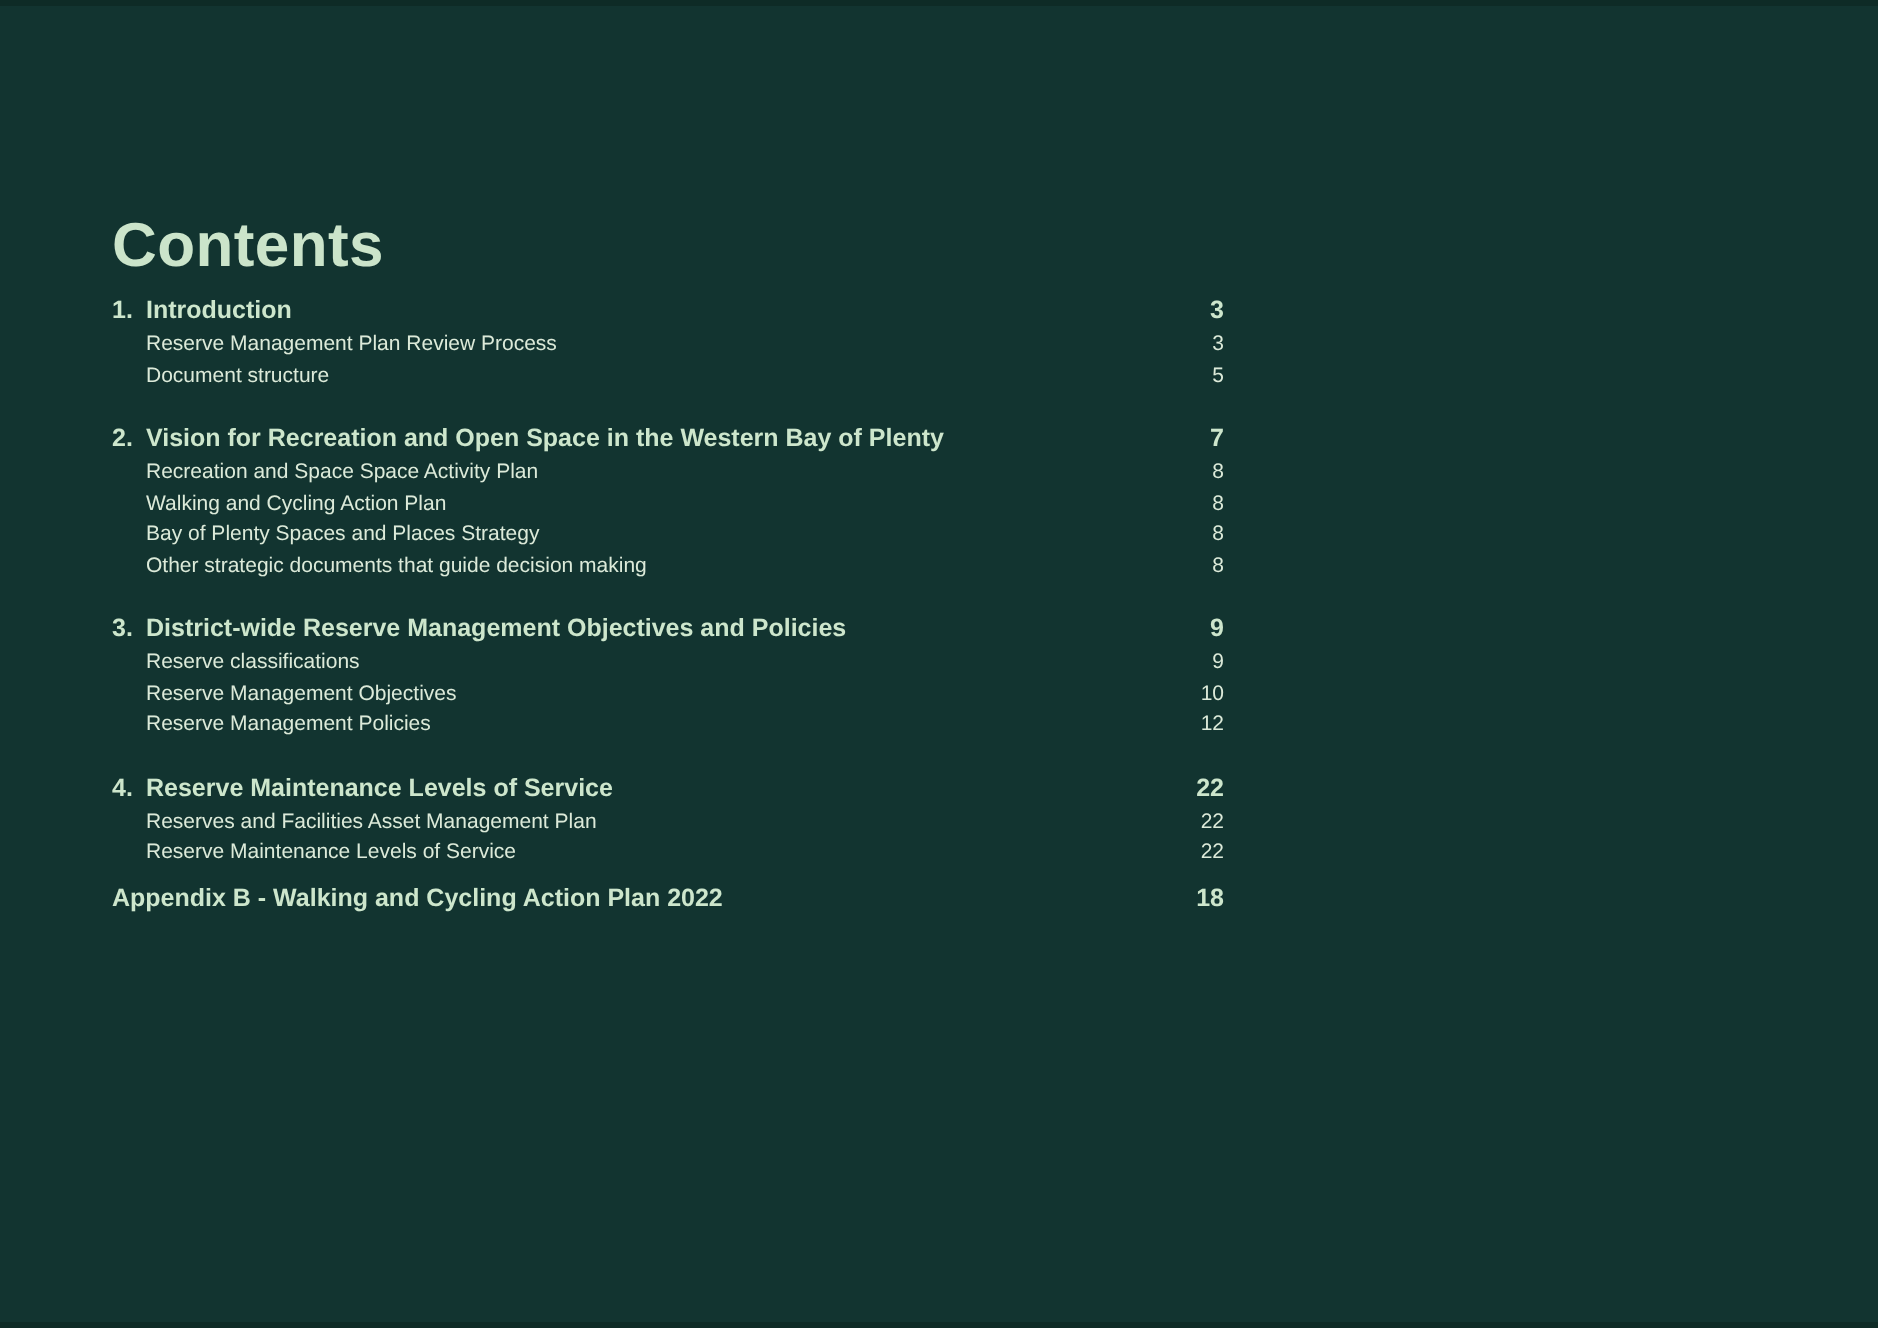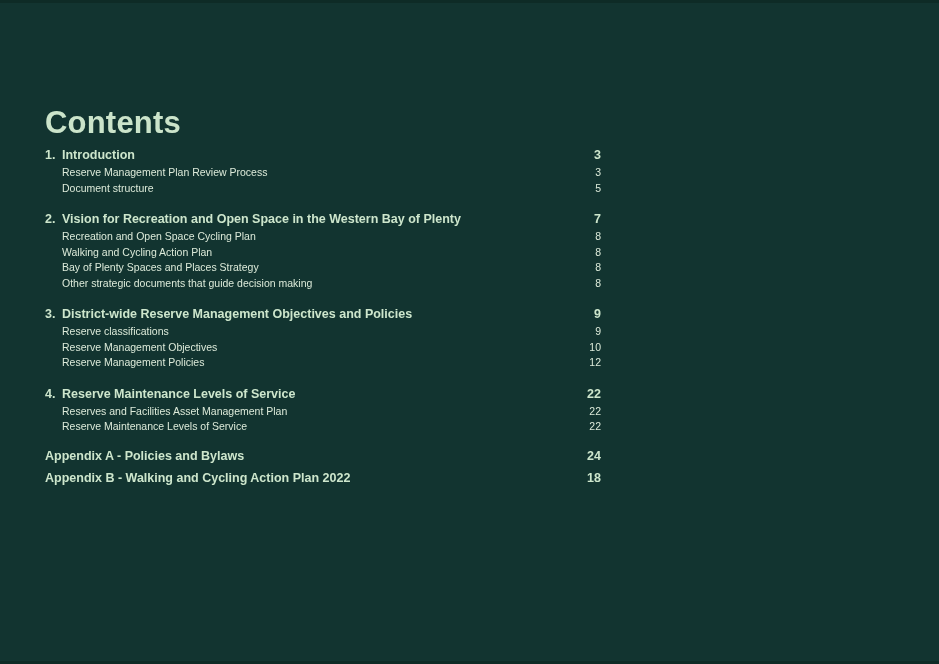--- a/index.html
+++ b/index.html
@@ -13,21 +13,21 @@
     height: 664px;
     background: #123430;
     overflow: hidden;
   }
   .edge { position: absolute; left: 0; width: 100%; height: 3px; background: #0e2b26; }
   .edge.top { top: 0; }
   .edge.bottom { bottom: 0; }
 
   .toc {
     position: absolute;
-    left: 45px;
+    left: 56px;
     top: 104px;
     width: 556px;
   }
   .doc-title {
     margin: 0;
     font-size: 31px;
     line-height: 38px;
     font-weight: bold;
     letter-spacing: 0.2px;
     color: #cbe4ca;
@@ -94,21 +94,21 @@
       <span class="label">Document structure</span>
       <span class="pg">5</span>
     </div>
 
     <div class="sec-row">
       <span class="num">2.</span>
       <span class="label">Vision for Recreation and Open Space in the Western Bay of Plenty</span>
       <span class="pg">7</span>
     </div>
     <div class="sub-row first">
-      <span class="label">Recreation and Open Space Cycling Plan</span>
+      <span class="label">Recreation and Space Space Activity Plan</span>
       <span class="pg">8</span>
     </div>
     <div class="sub-row">
       <span class="label">Walking and Cycling Action Plan</span>
       <span class="pg">8</span>
     </div>
     <div class="sub-row">
       <span class="label">Bay of Plenty Spaces and Places Strategy</span>
       <span class="pg">8</span>
     </div>
@@ -142,24 +142,20 @@
     </div>
     <div class="sub-row first">
       <span class="label">Reserves and Facilities Asset Management Plan</span>
       <span class="pg">22</span>
     </div>
     <div class="sub-row">
       <span class="label">Reserve Maintenance Levels of Service</span>
       <span class="pg">22</span>
     </div>
 
-    <div class="app-row">
-      <span class="label">Appendix A - Policies and Bylaws</span>
-      <span class="pg">24</span>
-    </div>
     <div class="app-row second">
       <span class="label">Appendix B - Walking and Cycling Action Plan 2022</span>
       <span class="pg">18</span>
     </div>
   </div>
 
   <div class="edge bottom"></div>
 </div>
 
 </body></html>

